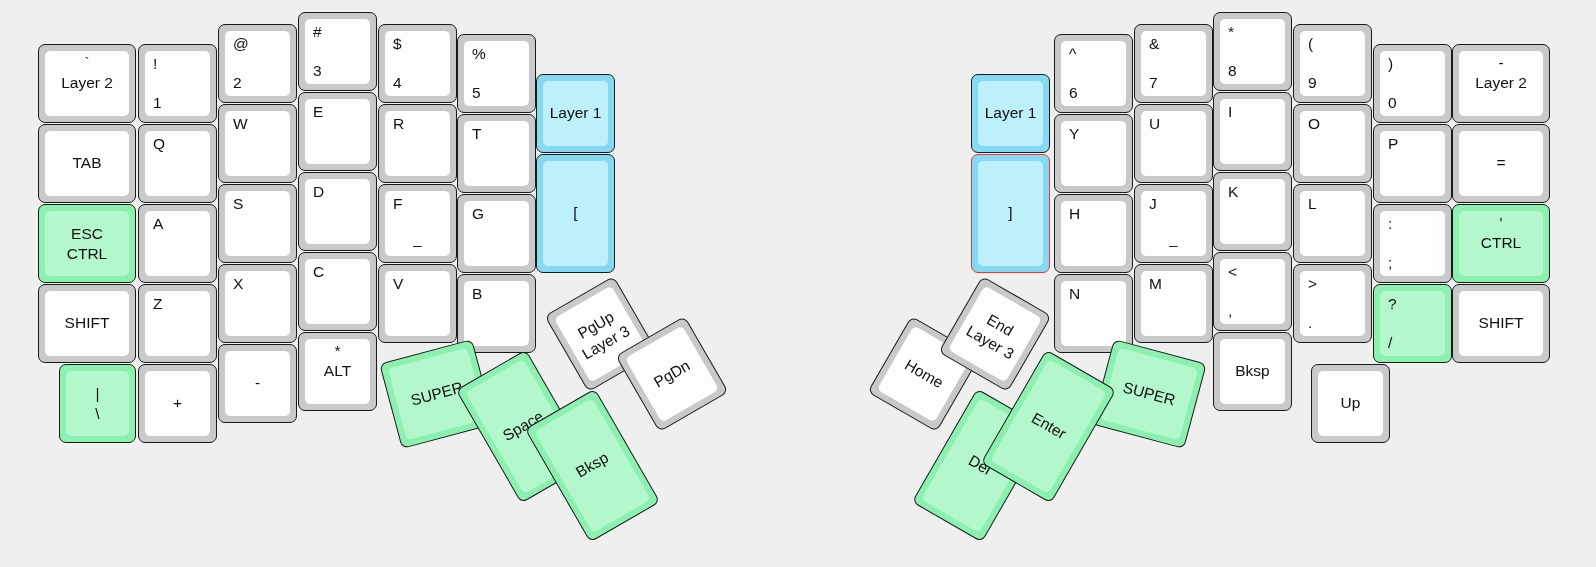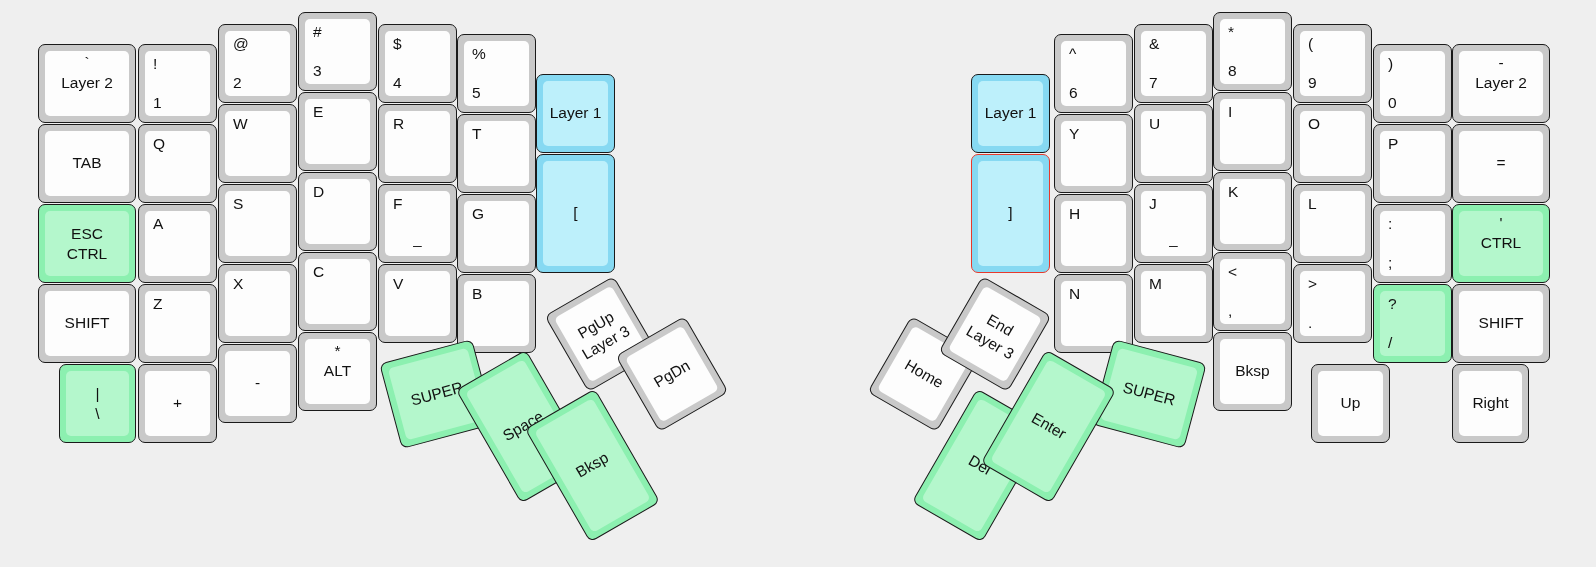--- a/index.html
+++ b/index.html
@@ -385,25 +385,20 @@
         <div class="cap">
           <span class="lg tc">'</span>
           <span class="lg cc">CTRL</span>
         </div>
       </div>
       <div class="key" style="left: 1452px; top: 284px; width: 98px; height: 79px;">
         <div class="cap">
           <span class="lg cc">SHIFT</span>
         </div>
       </div>
-      <div class="key" style="left: 1452px; top: 364px; width: 77px; height: 79px;">
-        <div class="cap">
-          <span class="lg cc">Right</span>
-        </div>
-      </div>
     </div>
     <div style="position: absolute; left: 0px; top: 0px; width: 100%; height: 100%;">
       <div class="key green" style="left: 389px; top: 350px; width: 96px; height: 88px; transform: rotate(-15deg);">
         <div class="cap">
           <span class="lg cc">SUPER</span>
         </div>
       </div>
       <div class="key" style="left: 561px; top: 290px; width: 80px; height: 88px; transform: rotate(-30deg);">
         <div class="cap">
           <span class="lg cc"><span class="stack"><div>PgUp</div><div>Layer 3</div></span></span>

